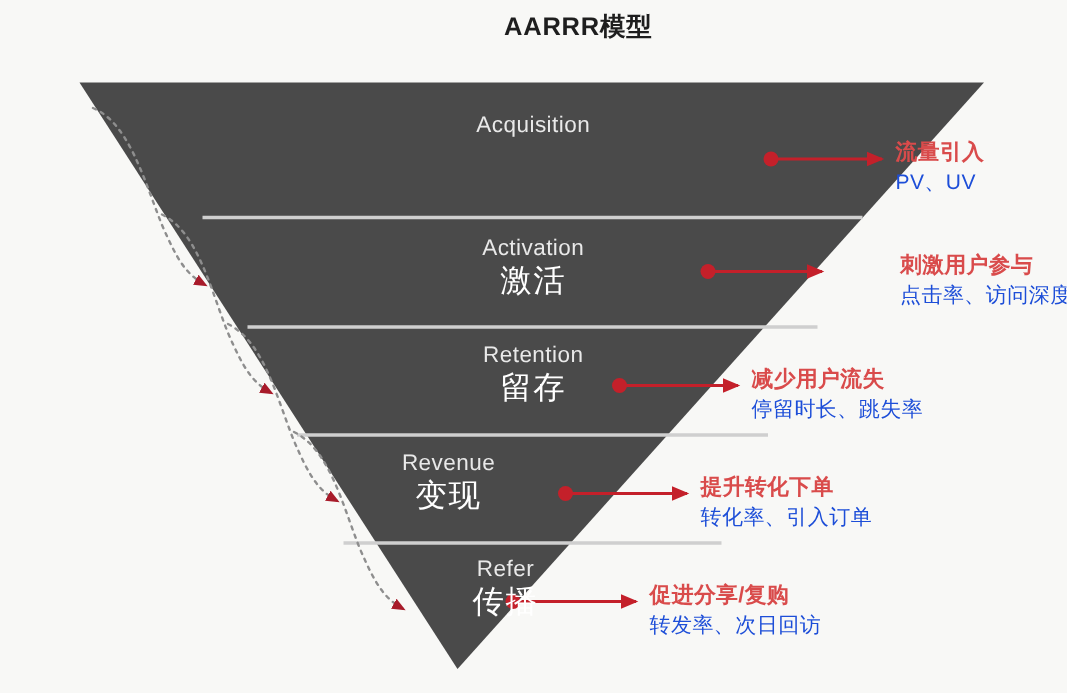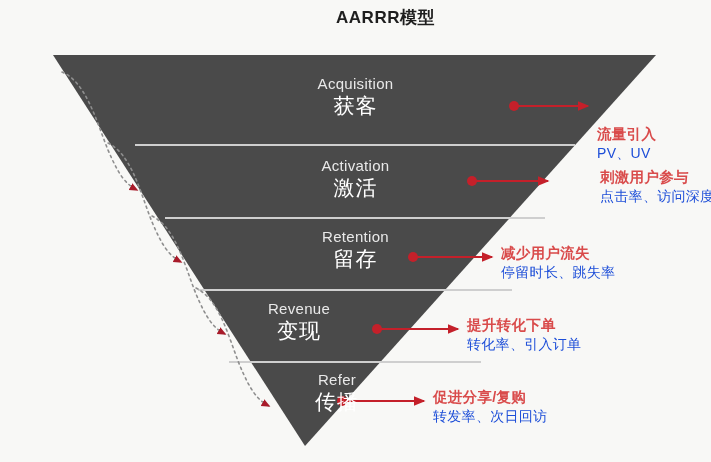--- a/index.html
+++ b/index.html
@@ -134,21 +134,20 @@
       <circle cx="514" cy="106" r="5"></circle>
       <circle cx="472" cy="181" r="5"></circle>
       <circle cx="413" cy="257" r="5"></circle>
       <circle cx="377" cy="329" r="5"></circle>
       <circle cx="342" cy="401" r="5"></circle>
     </g>
   </svg>
 
   <div class="stage-label" style="left:0;top:76px;width:711px;">
     <div class="stage-en">Acquisition</div>
-    <div class="stage-cn">获客</div>
   </div>
 
   <div class="stage-label" style="left:0;top:158px;width:711px;">
     <div class="stage-en">Activation</div>
     <div class="stage-cn">激活</div>
   </div>
 
   <div class="stage-label" style="left:0;top:229px;width:711px;">
     <div class="stage-en">Retention</div>
     <div class="stage-cn">留存</div>
@@ -157,21 +156,21 @@
   <div class="stage-label" style="left:0;top:301px;width:598px;">
     <div class="stage-en">Revenue</div>
     <div class="stage-cn">变现</div>
   </div>
 
   <div class="stage-label" style="left:0;top:372px;width:674px;">
     <div class="stage-en">Refer</div>
     <div class="stage-cn">传播</div>
   </div>
 
-  <div class="annot" style="left:597px;top:93px;margin-top:32px;">
+  <div class="annot" style="left:597px;top:93px;">
     <div class="annot-title">流量引入</div>
     <div class="annot-sub">PV、UV</div>
   </div>
 
   <div class="annot" style="left:557px;top:168px;margin-left:43px;">
     <div class="annot-title">刺激用户参与</div>
     <div class="annot-sub">点击率、访问深度</div>
   </div>
 
   <div class="annot" style="left:501px;top:244px;">

